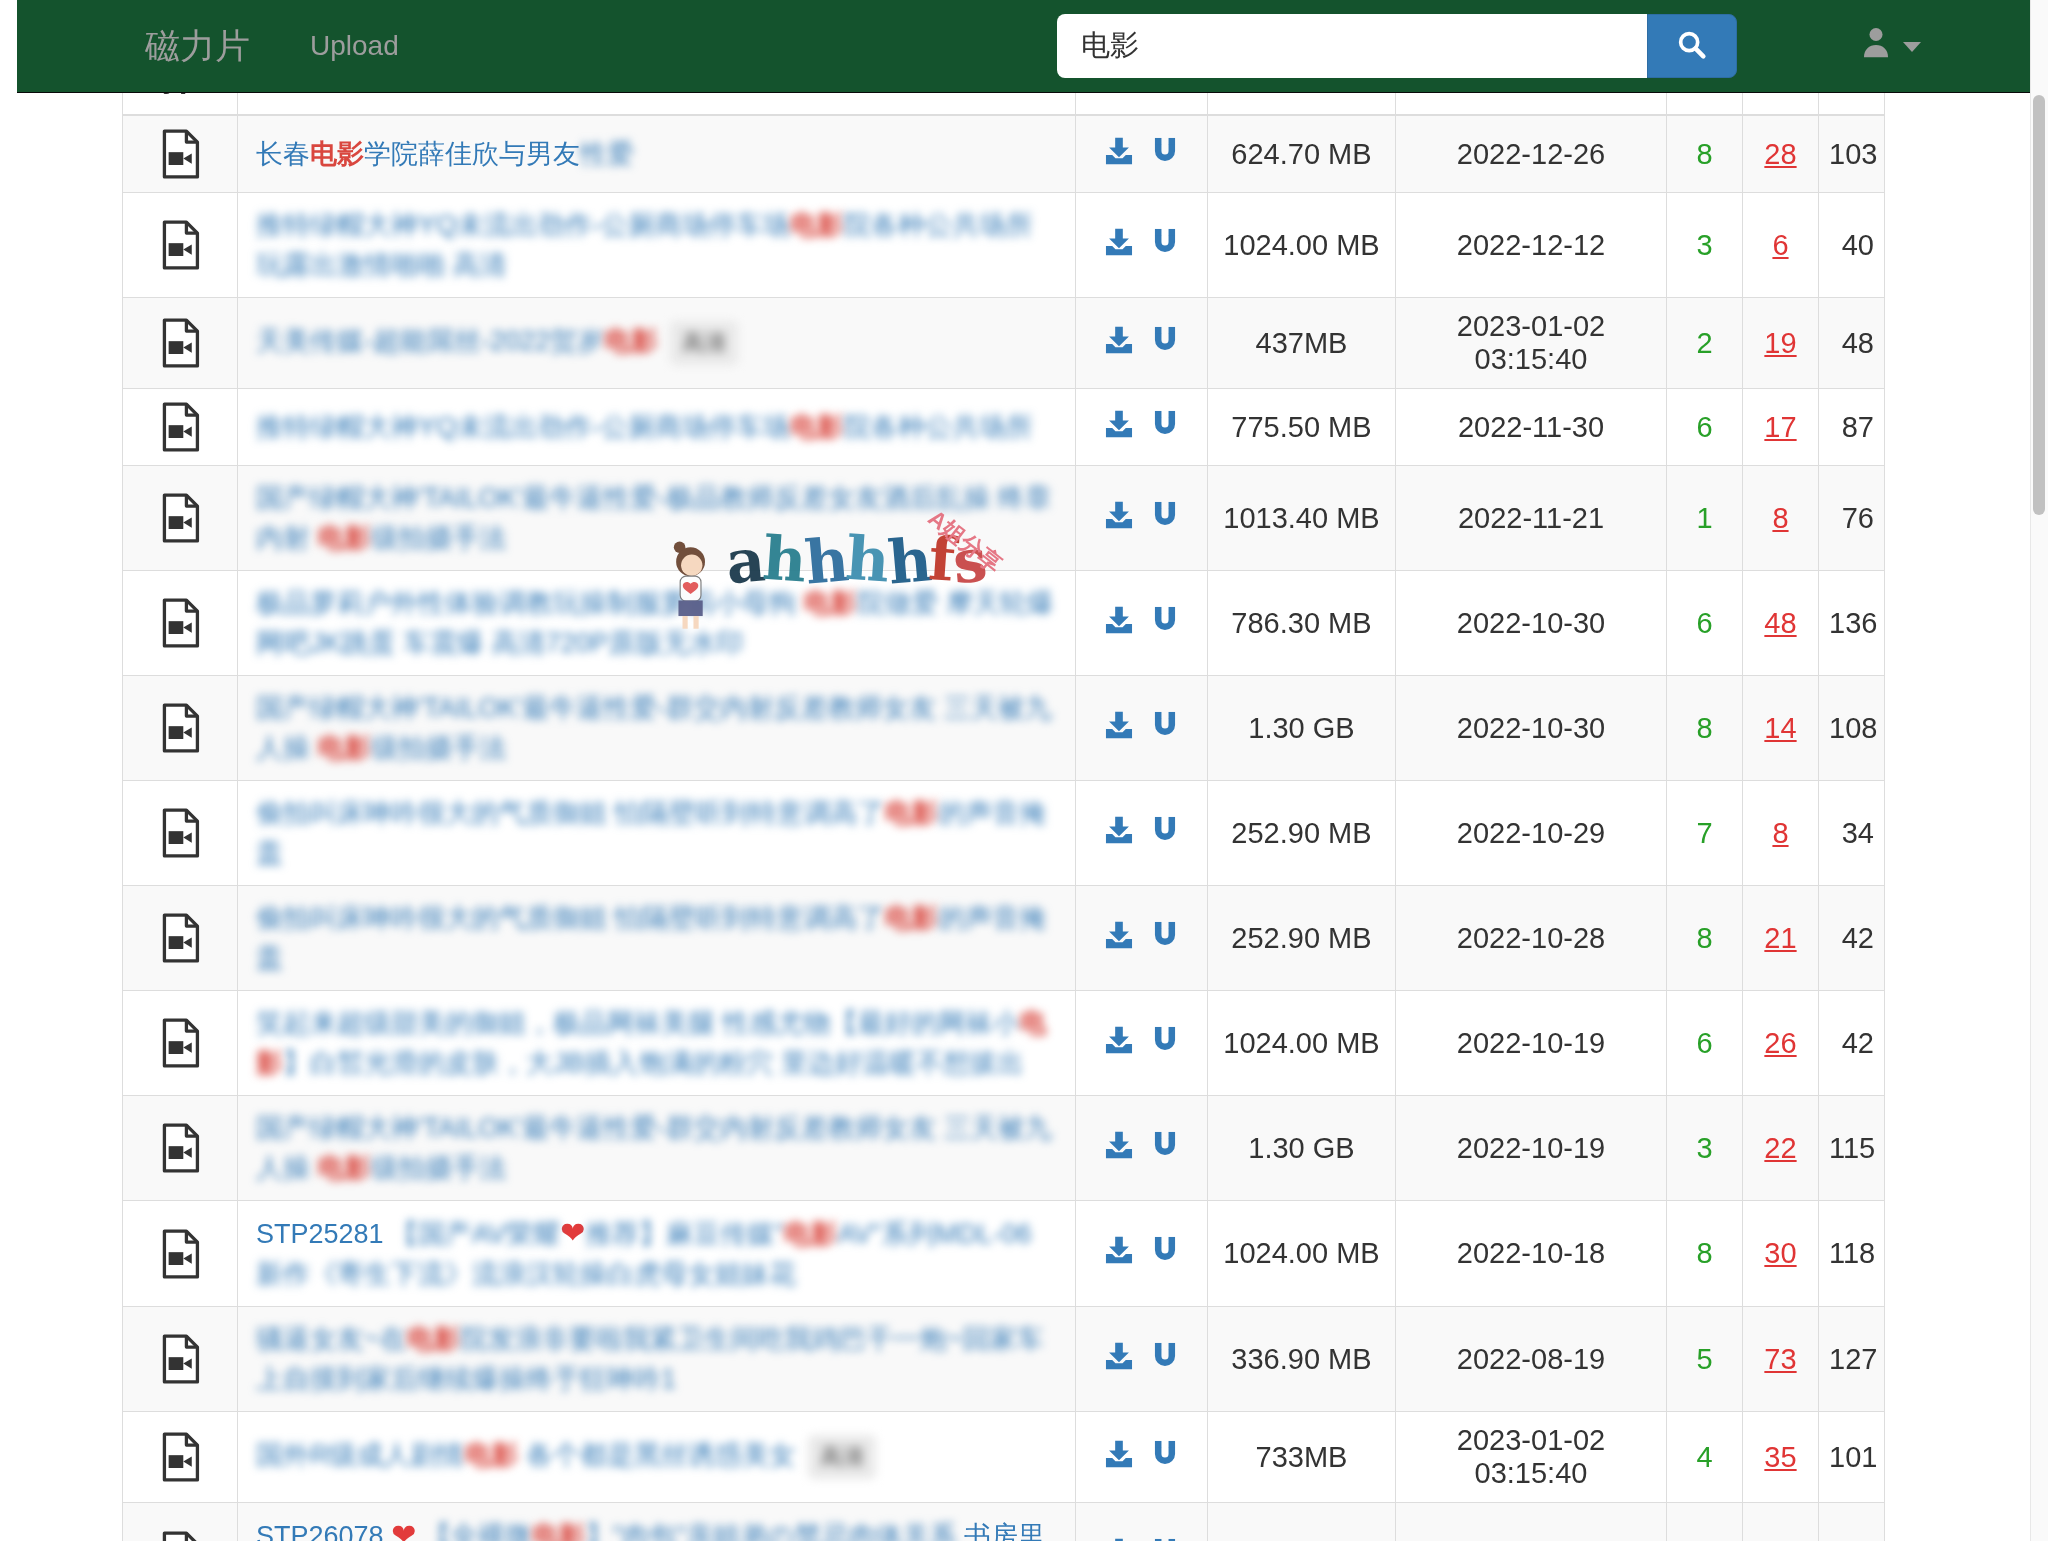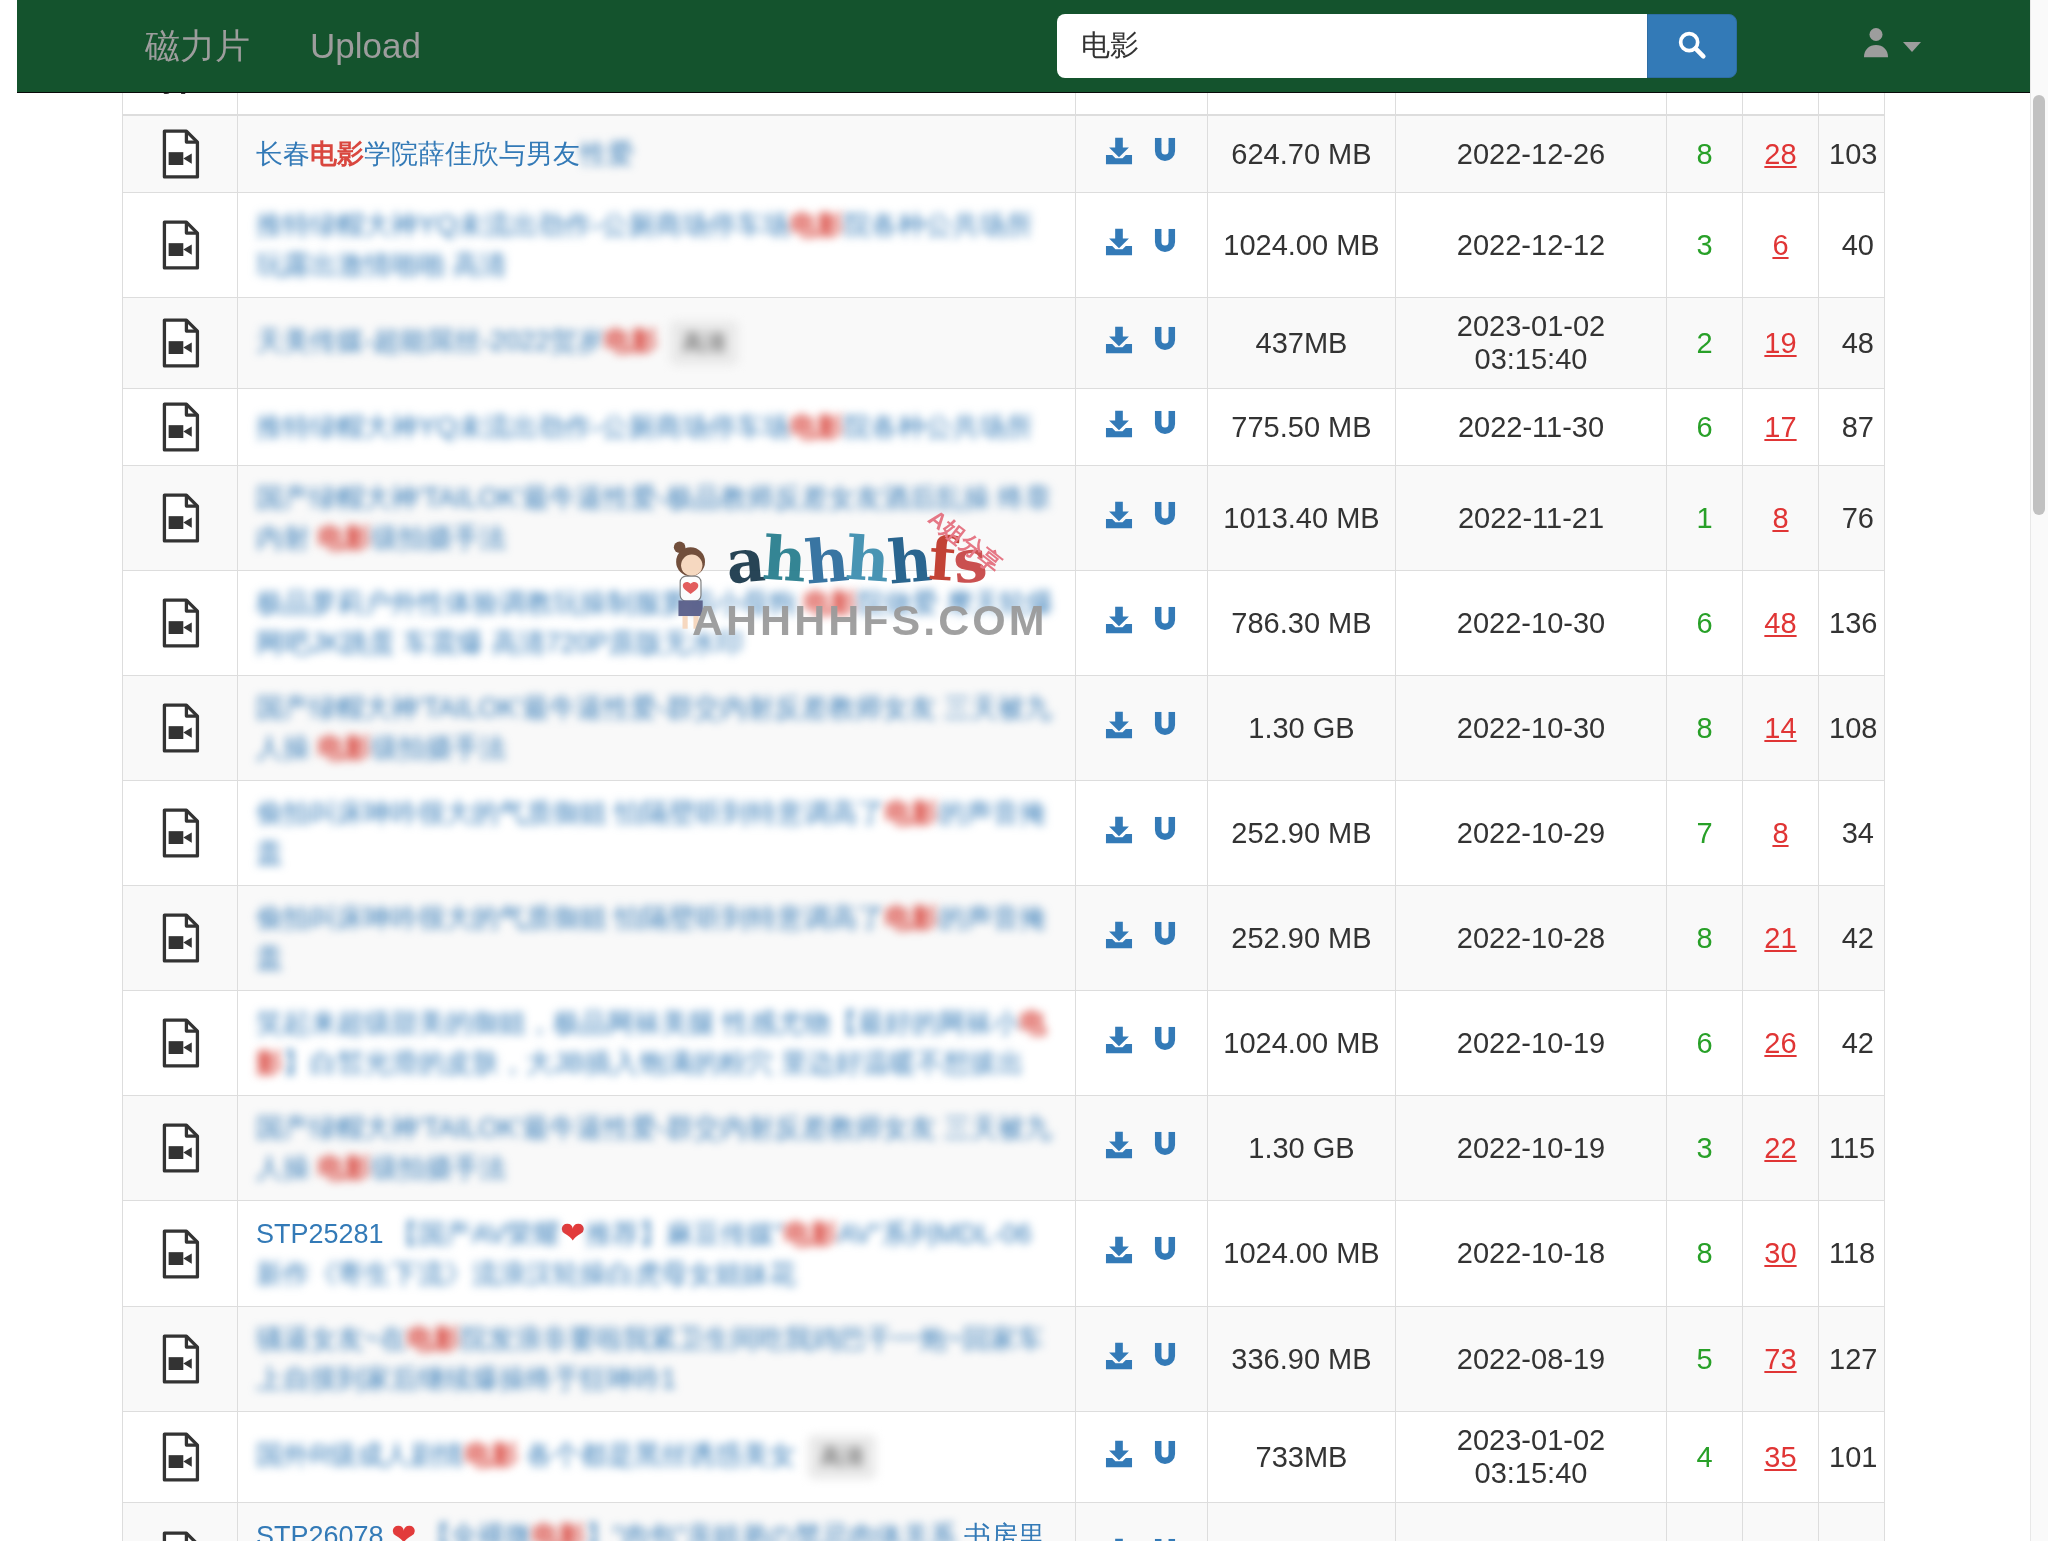--- a/index.html
+++ b/index.html
@@ -4,21 +4,21 @@
 <style>
   html,body{margin:0;padding:0;}
   body{
     width:2048px;height:1541px;position:relative;overflow:hidden;background:#fff;
     font-family:"Liberation Sans","DejaVu Sans",sans-serif;color:#333;
   }
   
   .navbar{position:absolute;top:0;left:0;width:2048px;height:92px;background:#14532d;
     border-bottom:1px solid #090909;display:flex;align-items:center;z-index:2;margin-left:17px;}
   .brand{margin-left:128px;font-size:35px;color:#9d9d9d;cursor:pointer;white-space:nowrap;}
-  .nav-upload{margin-left:60px;font-size:35px;color:#9d9d9d;cursor:pointer;}
+  .nav-upload{margin-left:60px;font-size:28px;color:#9d9d9d;cursor:pointer;}
   .search-group{position:absolute;left:1040px;top:14px;display:flex;height:64px;}
   .search-input{width:590px;height:64px;border:none;border-radius:8px 0 0 8px;padding:0 24px;
     font-size:29px;color:#333;box-sizing:border-box;outline:none;background:#fff;}
   .search-btn{width:90px;height:64px;background:#337ab7;border:1px solid #2e6da4;
     border-radius:0 8px 8px 0;display:flex;align-items:center;justify-content:center;cursor:pointer;padding:0;}
   .user-menu{position:absolute;left:1842px;top:24px;display:flex;align-items:center;cursor:pointer;}
   .caret{width:0;height:0;border-left:9px solid transparent;border-right:9px solid transparent;
     border-top:10px solid #9d9d9d;margin-left:10px;margin-top:4px;}
   
   main{position:relative;margin:40px 0 0 122px;width:1762px;z-index:1;}
@@ -474,18 +474,17 @@
       <circle cx="9.6" cy="8.8" r="3.7" fill="#f6d7bd"></circle>
       <rect x="5.6" y="12.6" width="7.2" height="8.6" rx="2" fill="#fdfdfd" stroke="#777" stroke-width="0.4"></rect>
       <path d="M9.2 15.2c-1.6-1.6-4 .4-1.8 2.2l1.8 1.4 1.8-1.4c2.2-1.8-.2-3.8-1.8-2.2z" fill="#e25555"></path>
       <rect x="5" y="21" width="8.4" height="5.4" fill="#5a5f8a"></rect>
       <rect x="6.4" y="26.4" width="1.8" height="4.4" fill="#f6d7bd"></rect>
       <rect x="10.2" y="26.4" width="1.8" height="4.4" fill="#f6d7bd"></rect>
     </svg>
   </span>
   <span class="wm-logo"><span style="color: rgb(28, 59, 77);">a</span><span style="color: rgb(42, 127, 143);">h</span><span style="color: rgb(47, 110, 158);">h</span><span style="color: rgb(63, 143, 176);">h</span><span style="color: rgb(31, 94, 138);">h</span><span style="color: rgb(192, 57, 43);">f</span><span style="color: rgb(200, 72, 72);">s</span></span>
   <span class="wm-tag">A姐分享</span>
-  <div class="wm-site">AHHHHFS.COM</div>
 </div>
 
 <div class="scroll-track">
   <div class="scroll-thumb"></div>
 </div>
 
 </body></html>

